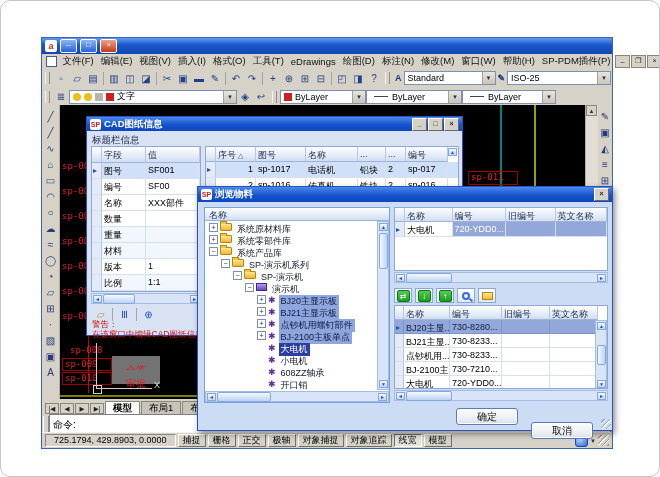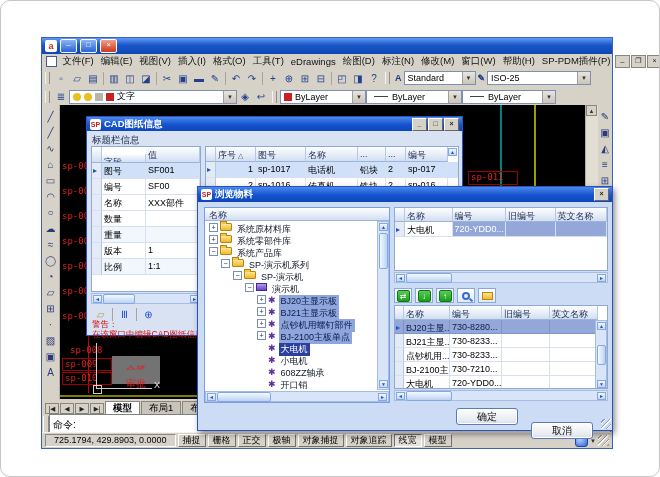--- a/index.html
+++ b/index.html
@@ -181,21 +181,21 @@
       <span class="tbtn">+</span>
       <span class="tbtn">⊕</span>
       <span class="tbtn">⊞</span>
       <span class="tbtn">⊟</span>
       <span class="tsep"></span>
       <span class="tbtn">◰</span>
       <span class="tbtn">◨</span>
       <span class="tbtn">?</span>
       <span class="tgrip"></span>
       <span class="cico">A</span>
-      <span class="combo" style="width:72px;">
+      <span class="combo" style="width:92px;">
         <span>Standard</span>
         <span class="carr">▼</span>
       </span>
       <span class="cico">✎</span>
       <span class="combo" style="width:104px;">
         <span>ISO-25</span>
         <span class="carr">▼</span>
       </span>
     </div>
 
@@ -332,21 +332,21 @@
         <span class="gbtnw">_</span>
         <span class="gbtnw">□</span>
         <span class="gbtnw">×</span>
       </span>
     </div>
 
     <div class="plabel" style="left:5px;top:17px;">标题栏信息</div>
     <div class="grid" style="left:4px;top:29px;width:110px;height:146px;">
       <div class="grow ghead">
         <span class="gcell gmk"></span>
-        <span class="gcell" style="width:44px;margin-top:7px;">字段</span>
+        <span class="gcell" style="width:44px;">字段</span>
         <span class="gcell" style="width:54px;">值</span>
       </div>
       <div class="grow rsel">
         <span class="gcell gmk cur"></span>
         <span class="gcell rsel" style="width:44px;">图号</span>
         <span class="gcell rsel" style="width:54px;">SF001</span>
       </div>
       <div class="grow">
         <span class="gcell gmk"></span>
         <span class="gcell" style="width:44px;">编号</span>
@@ -358,20 +358,25 @@
         <span class="gcell" style="width:54px;">XXX部件</span>
       </div>
       <div class="grow">
         <span class="gcell gmk"></span>
         <span class="gcell" style="width:44px;">数量</span>
         <span class="gcell" style="width:54px;"></span>
       </div>
       <div class="grow ralt">
         <span class="gcell gmk"></span>
         <span class="gcell ralt" style="width:44px;">重量</span>
+        <span class="gcell ralt" style="width:54px;"></span>
+      </div>
+      <div class="grow ralt">
+        <span class="gcell gmk"></span>
+        <span class="gcell ralt" style="width:44px;">材料</span>
         <span class="gcell ralt" style="width:54px;"></span>
       </div>
       <div class="grow">
         <span class="gcell gmk"></span>
         <span class="gcell" style="width:44px;">版本</span>
         <span class="gcell" style="width:54px;">1</span>
       </div>
       <div class="grow ralt">
         <span class="gcell gmk"></span>
         <span class="gcell ralt" style="width:44px;">比例</span>

